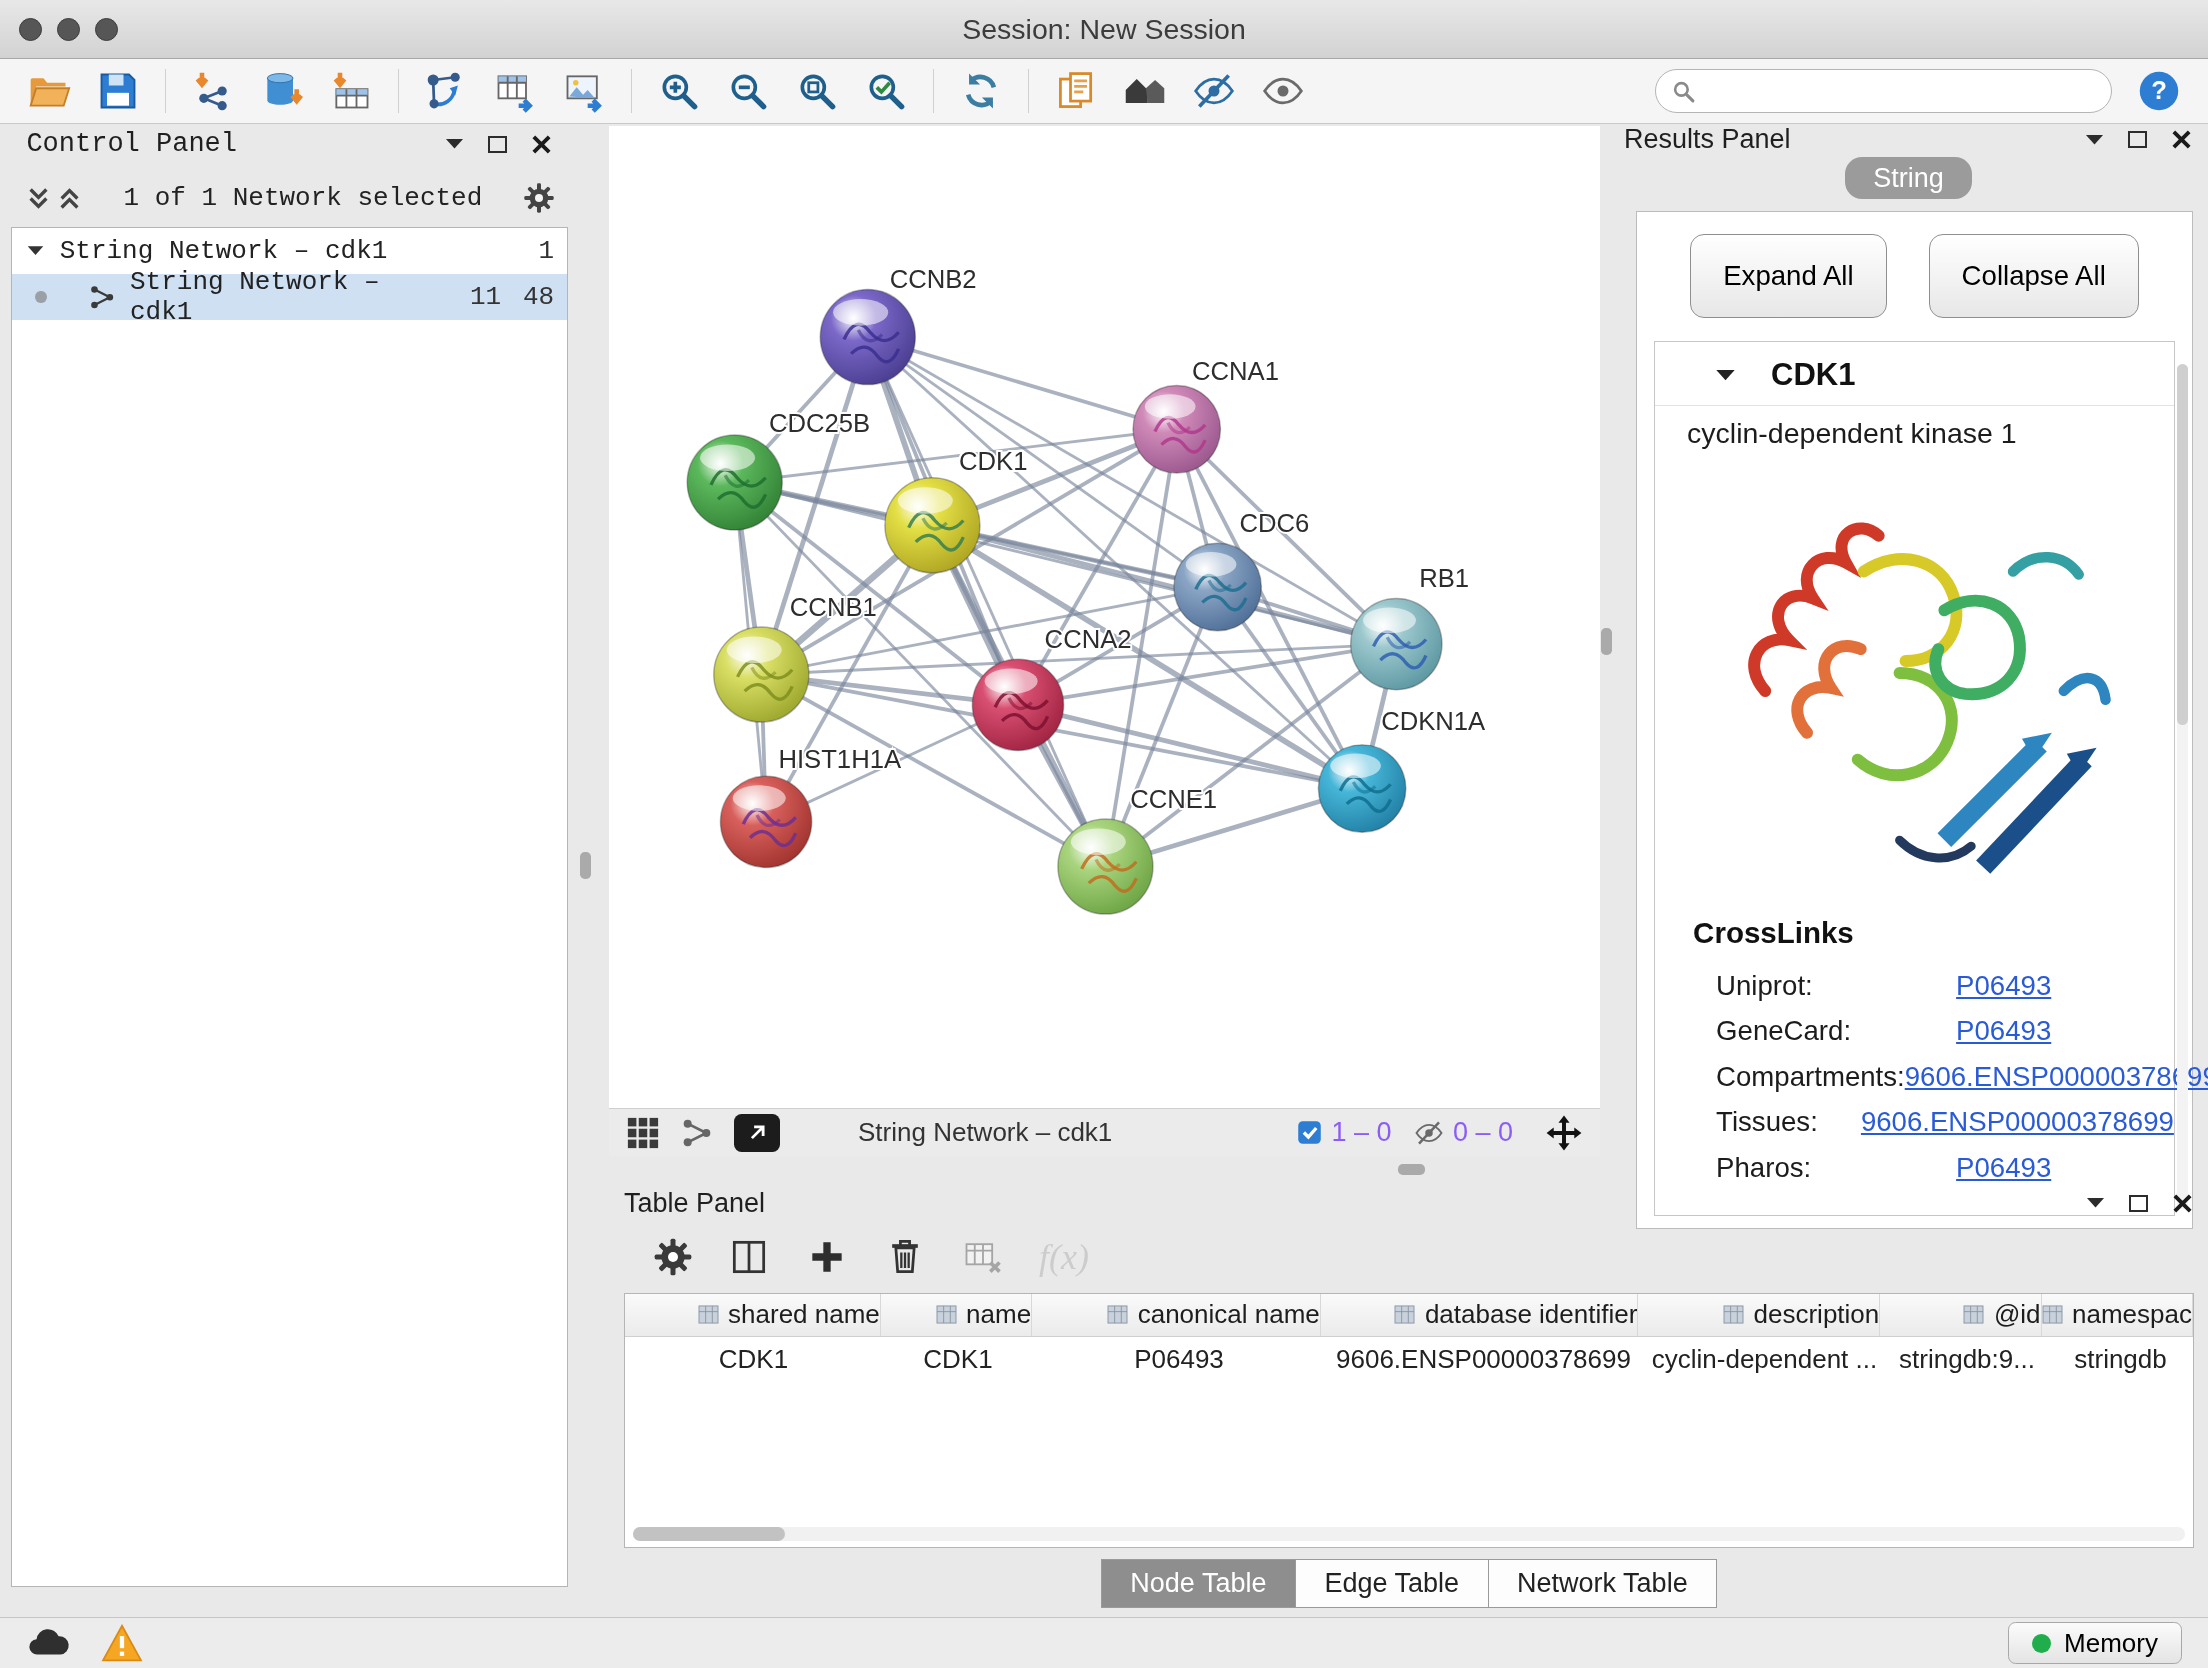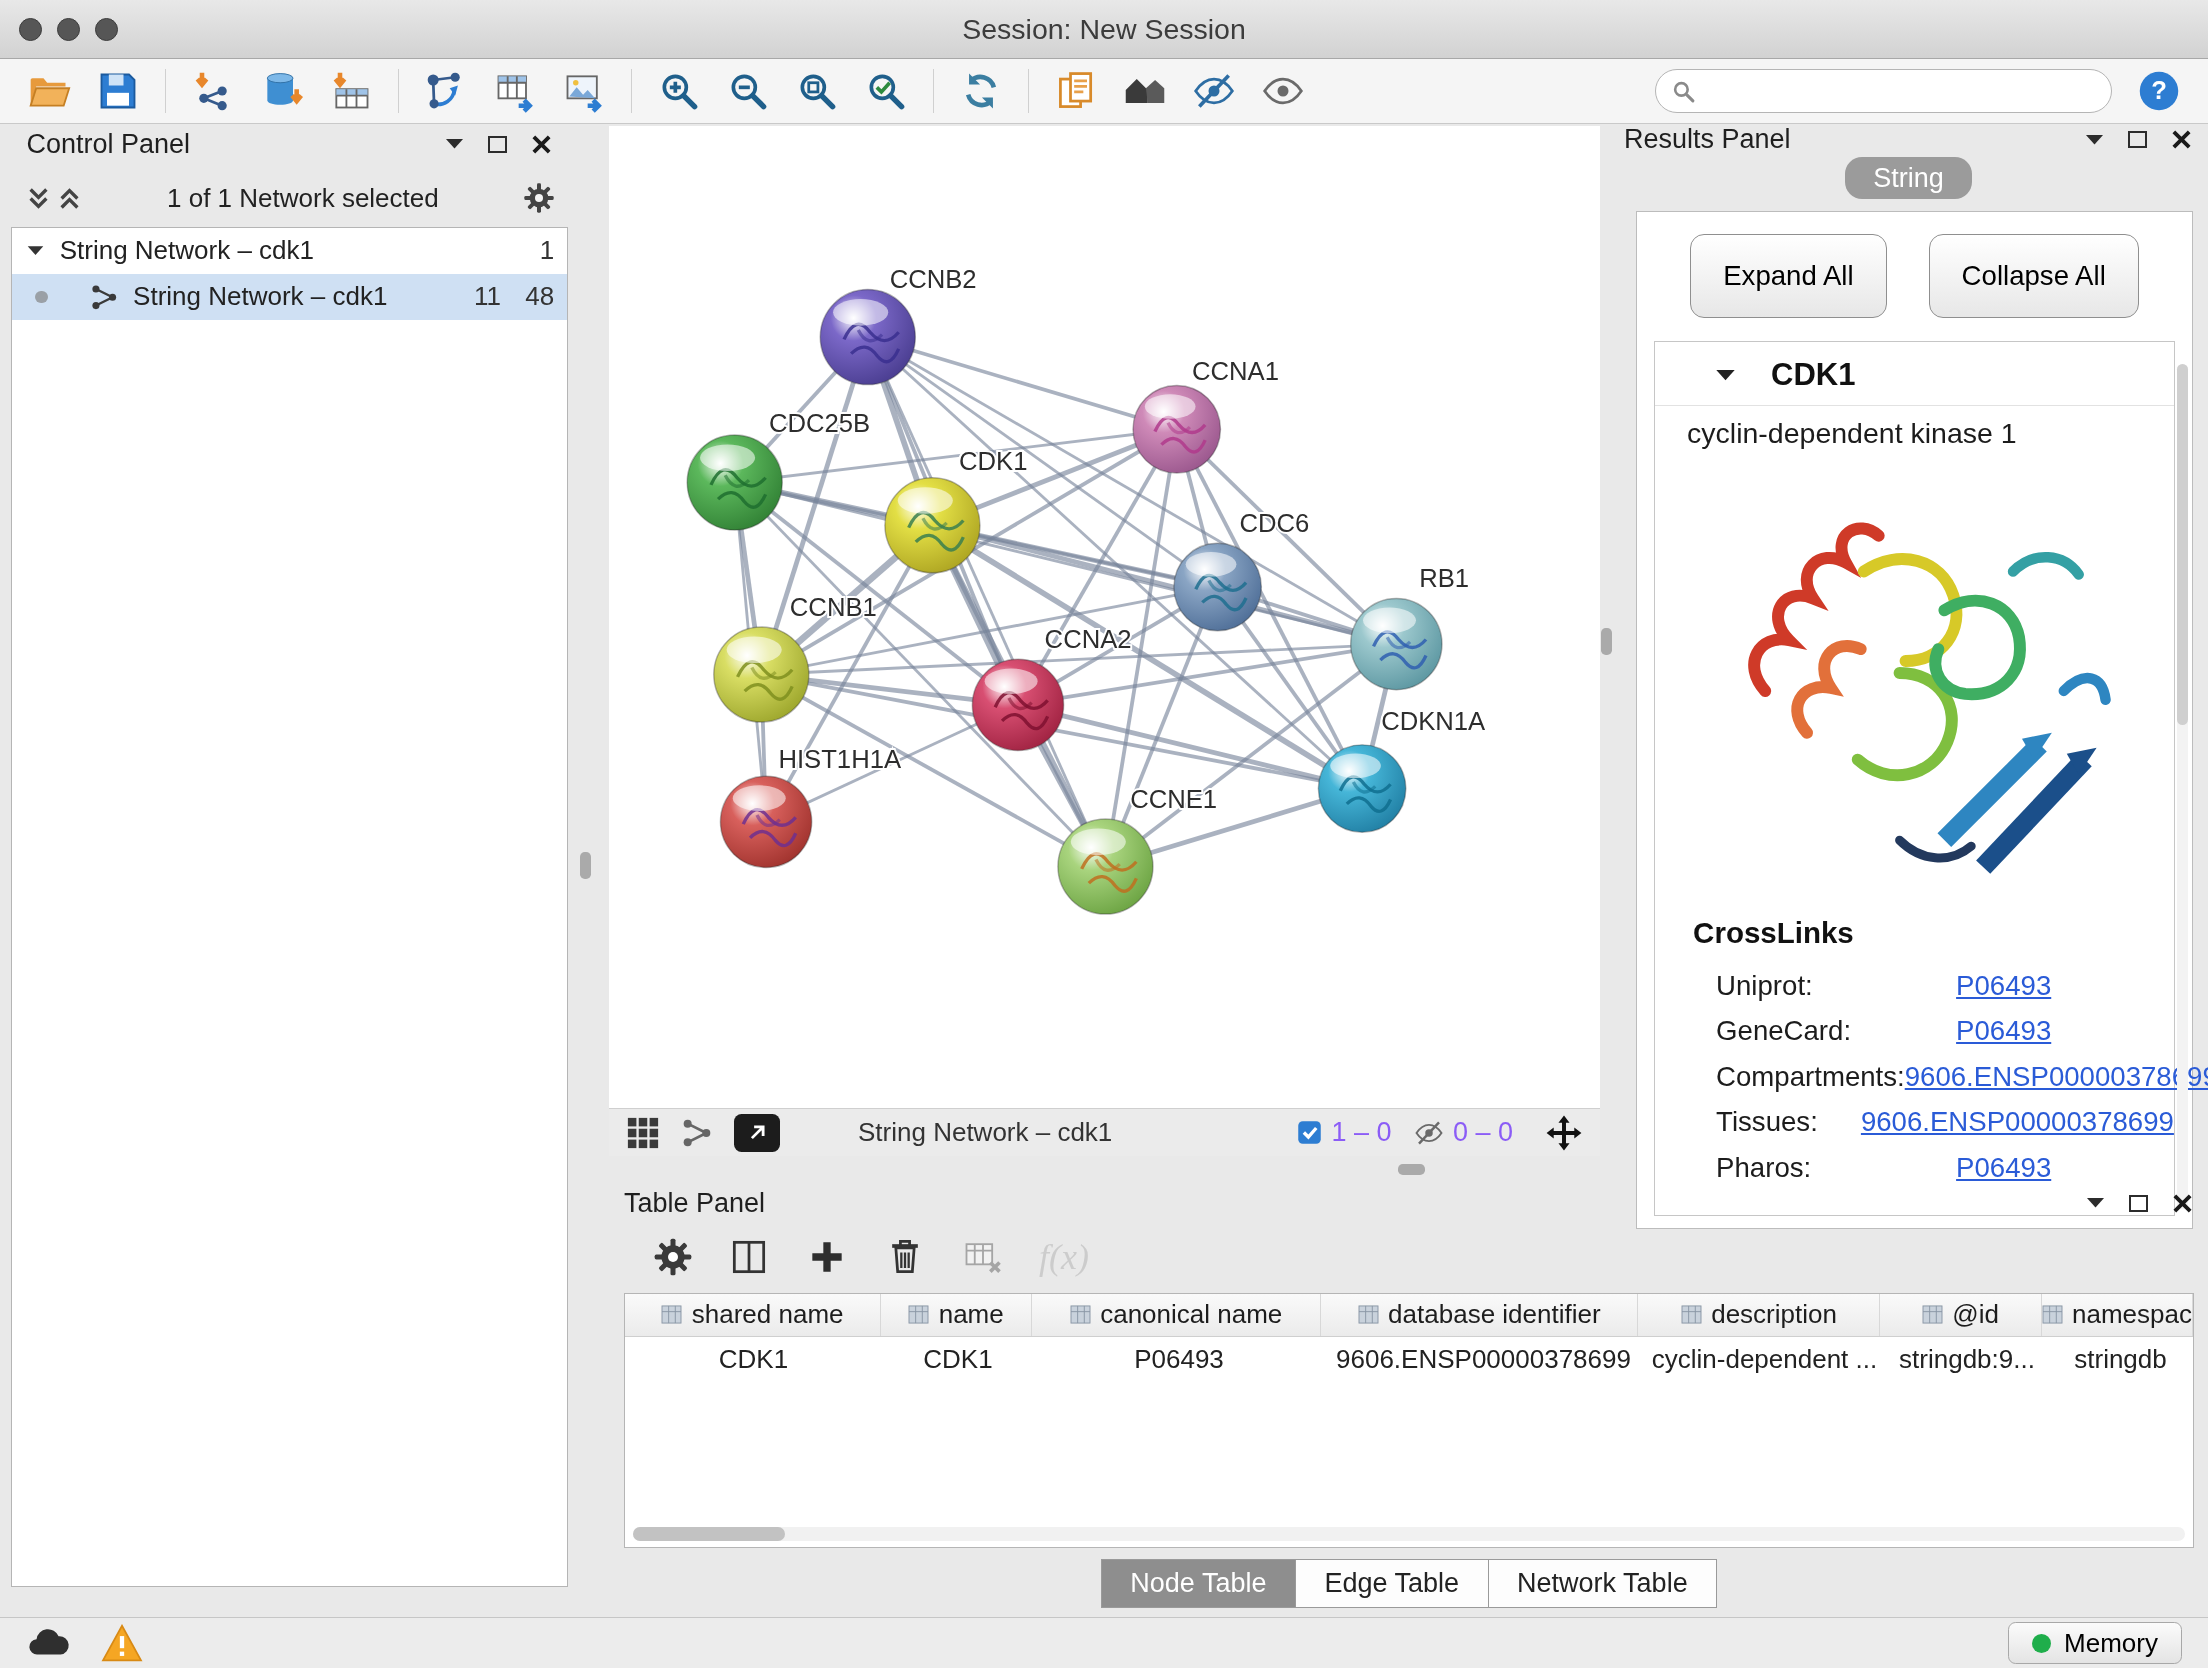--- a/index.html
+++ b/index.html
@@ -24,21 +24,21 @@
   .search-wrap { margin-left:auto; width:457px; height:44px; border:1px solid #b5b5b5; border-radius:22px;
     background:#fff; display:flex; align-items:center; padding:0 15px; gap:9.5px; }
   .search-input { border:none; outline:none; flex:1; font-size:25px; background:transparent; font-family:inherit; }
 
   
   .panel-header { height:40px; display:flex; align-items:center; padding:0 15px; font-size:27px; color:#1f1f1f; }
   .ph-icons { margin-left:auto; display:flex; gap:23px; align-items:center; }
   .ph-float { width:19px; height:17px; border:2.9px solid #2c2c2c; display:inline-block; }
 
   
-  .control-panel { position:absolute; left:11.4px; top:124px; width:557px; height:1463px; display:flex; flex-direction:column; }
+  .control-panel { position:absolute; left:11.4px; top:124px; width:557px; height:1463px; display:flex; flex-direction:column;font-family:Liberation Mono, monospace; }
   .cp-tabs { display:flex; margin:0 0 0 49px; }
   .cp-tab { padding:6.7px 25px; font-size:27px; border:1px solid #9d9d9d; border-right:none;
     background:linear-gradient(#fdfdfd,#ececec); cursor:pointer; }
   .cp-tab:first-child { border-radius:7.6px 0 0 7.6px; }
   .cp-tab:last-child { border-right:1px solid #9d9d9d; border-radius:0 7.6px 7.6px 0; }
   .cp-tab.selected { background:linear-gradient(#cfcfcf,#c2c2c2); box-shadow:inset 0 1.9px 4.8px rgba(0,0,0,.3); }
   .cp-sub { display:flex; align-items:center; margin-top:13.3px; padding:0 13.3px; gap:4px; height:42px; }
   .cp-summary { flex:1; text-align:center; font-size:26px; color:#222; }
   .cp-tree { margin-top:7.6px; background:#fff; border:1px solid #b5b5b5; flex:1; overflow:hidden; }
   .tree-row { display:flex; align-items:center; height:46px; padding:0 13.3px; font-size:26px; gap:15px; cursor:pointer; }
@@ -79,21 +79,21 @@
   .rp-vscroll { position:absolute; right:3.8px; top:152px; bottom:19px; width:11.4px; background:#f3f3f3; border-radius:5.7px; }
   .rp-vthumb { width:11.4px; height:361px; background:#cfcfcf; border-radius:5.7px; }
 
   
   .table-panel { position:absolute; left:609px; top:1183px; width:1600px; height:434px; display:flex; flex-direction:column; }
   .tp-toolbar { display:flex; align-items:center; gap:34px; padding:3.8px 0 3.8px 44px; height:68px; }
   .fx { font-family:"Liberation Serif","DejaVu Serif",serif; font-style:italic; font-size:36px; color:#ababab; }
   .dim { opacity:.45; }
   .tp-table { margin:1.9px 15px 0; background:#fff; border:1px solid #b5b5b5; flex:1; display:flex; flex-direction:column; position:relative; overflow:hidden; }
   .tp-head { display:flex; background:linear-gradient(#fafafa,#ebebeb); border-bottom:1px solid #cfcfcf; }
-  .tp-hcell { display:flex; align-items:center; justify-content:center; gap:9.5px; font-size:26px; height:42px;
+  .tp-hcell { display:flex; align-items:center; justify-content:flex-end; gap:9.5px; font-size:26px; height:42px;
     border-right:1px solid #d8d8d8; color:#1d1d1d; cursor:pointer; }
   .tp-row { display:flex; }
   .tp-cell { font-size:26px; padding:7.6px 7.6px; text-align:center; height:42px; overflow:hidden; white-space:nowrap; cursor:pointer; }
   .c0{width:257px}.c1{width:152px}.c2{width:290px}.c3{width:319px}.c4{width:243px}.c5{width:162px}.c6{flex:1}
   .tp-hscroll { position:absolute; left:7.6px; right:7.6px; bottom:5.7px; height:14.3px; background:#f1f1f1; border-radius:7.6px; }
   .tp-thumb { width:152px; height:14.3px; background:#c2c2c2; border-radius:7.6px; cursor:pointer; }
   .tp-tabs { display:flex; justify-content:center; margin:11.4px 0 9.5px;align-items:center; }
   .tp-tab { font-size:27px; padding:7.6px 28.5px; border:1px solid #9a9a9a; border-right:none; background:#fdfdfd; cursor:pointer; }
   .tp-tab:last-child { border-right:1px solid #9a9a9a; }
   .tp-tab.selected { background:#8e8e8e; color:#fff; }

